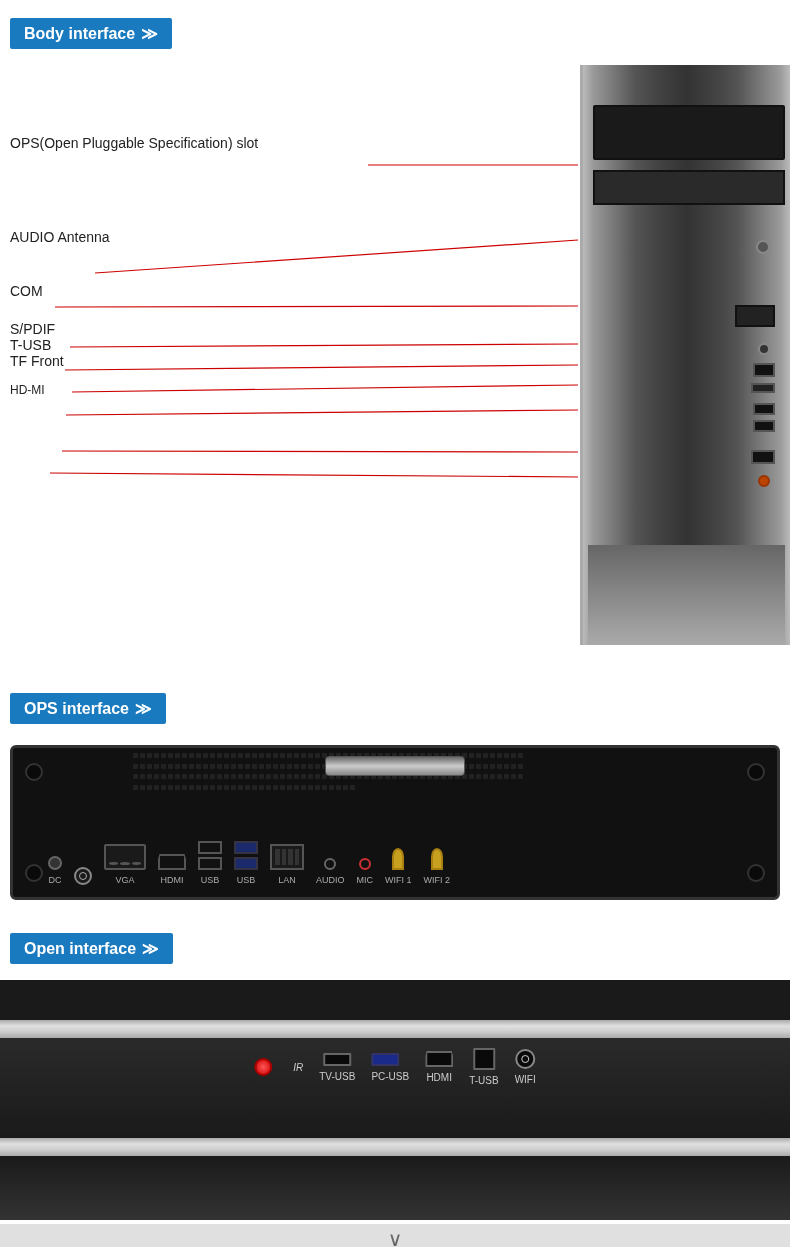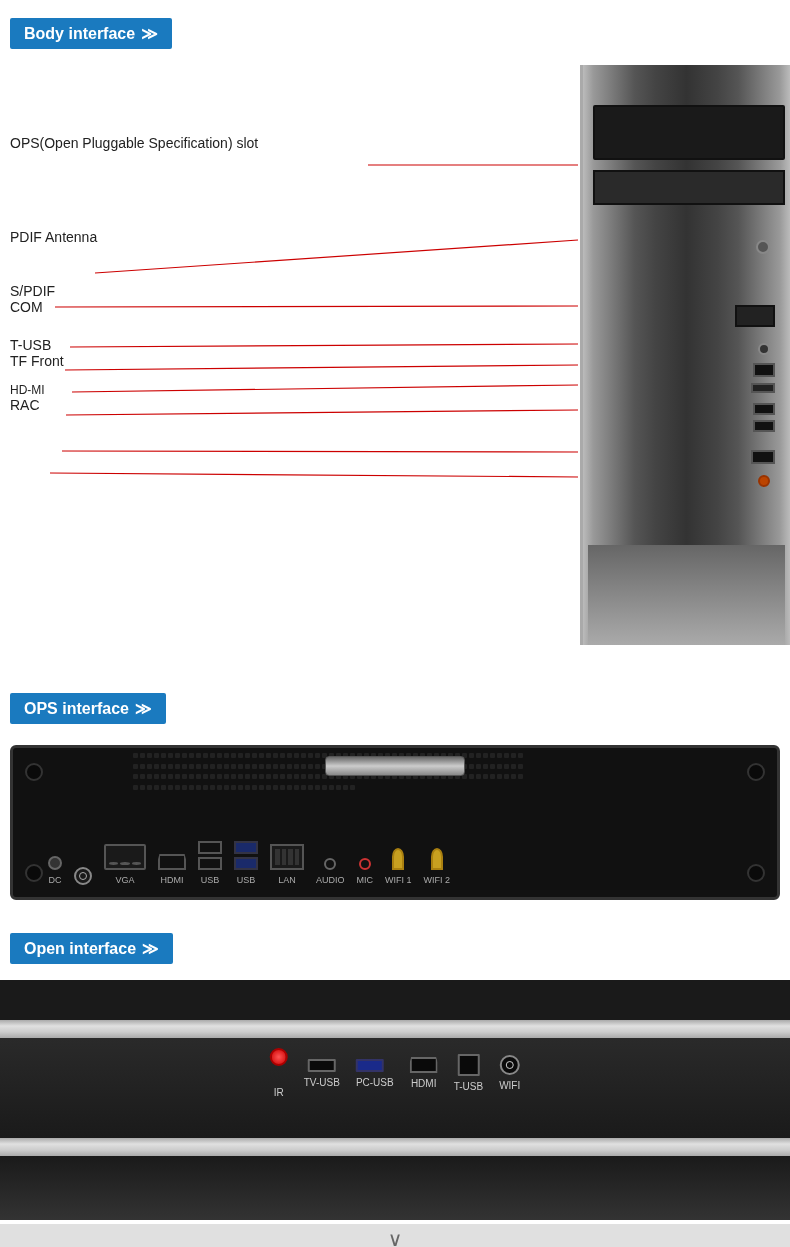--- a/index.html
+++ b/index.html
@@ -136,39 +136,36 @@
     <line x1="62" y1="396" x2="578" y2="397" stroke="#cc0000" stroke-width="1.2"></line>
 
     <line x1="50" y1="418" x2="578" y2="422" stroke="#cc0000" stroke-width="1.2"></line>
   </svg>
 
   <div style="position:absolute; left:10px; top:80px;">
     <div style="margin-bottom: 78px;">
       <span style="font-size:14px; color:#222;">OPS(Open Pluggable Specification) slot</span>
     </div>
     <div style="margin-bottom: 38px;">
-      <span style="font-size:14px; color:#222;">PDIF Antenna</span>
+      <span style="font-size:14px; color:#222;">AUDIO Antenna</span>
+    </div>
+    <div style="margin-bottom: 22px;">
+      <span style="font-size:14px; color:#222;">COM</span>
     </div>
     <div>
       <span style="font-size:14px; color:#222;">S/PDIF</span>
     </div>
-    <div style="margin-bottom: 22px;">
-      <span style="font-size:14px; color:#222;">COM</span>
-    </div>
     <div>
       <span style="font-size:14px; color:#222;">T-USB</span>
     </div>
     <div>
       <span style="font-size:14px; color:#222;">TF Front</span>
     </div>
     <div style="margin-top:12px;">
       <span style="font-size:12px; color:#222;">HD-MI</span>
-    </div>
-    <div>
-      <span style="font-size:14px; color:#222;">RAC</span>
     </div>
   </div>
 </div>
 
 <div style="width:790px; padding: 8px 10px 0 10px;">
   <div class="section-header">
     <span>OPS interface</span>
     <span style="font-size:16px;">≫</span>
   </div>
 </div>
@@ -483,21 +480,21 @@
   <div style="position:absolute;top:40px;left:0;right:0;height:18px;background:linear-gradient(180deg,#aaa,#e0e0e0,#ccc,#aaa);"></div>
 
   <div style="position:absolute;top:58px;left:0;right:0;height:100px;background:linear-gradient(180deg,#2a2a2a,#1a1a1a);"></div>
 
   <div style="position:absolute;top:158px;left:0;right:0;height:18px;background:linear-gradient(180deg,#aaa,#e0e0e0,#ccc,#aaa);"></div>
 
   <div style="position:absolute;top:176px;left:0;right:0;bottom:0;background:linear-gradient(180deg,#1a1a1a,#333);"></div>
 
   <div style="position:absolute;top:68px;left:50%;transform:translateX(-50%);display:flex;gap:16px;align-items:center;">
 
-    <div style="display:flex;flex-direction:column;align-items:center;gap:21px;">
+    <div style="display:flex;flex-direction:row;align-items:center;gap:21px;font-style:italic;">
       <div style="width:18px;height:18px;border-radius:50%;background:radial-gradient(circle,#ff5555,#cc0000);border:2px solid #aa0000;"></div>
       <span style="color:#ccc;font-size:10px;">IR</span>
     </div>
 
     <div style="display:flex;flex-direction:column;align-items:center;gap:5px;">
       <div style="width:28px;height:13px;background:#0a0a0a;border:2px solid #666;border-radius:1px;"></div>
       <span style="color:#ccc;font-size:10px;">TV-USB</span>
     </div>
 
     <div style="display:flex;flex-direction:column;align-items:flex-start;gap:5px;">

